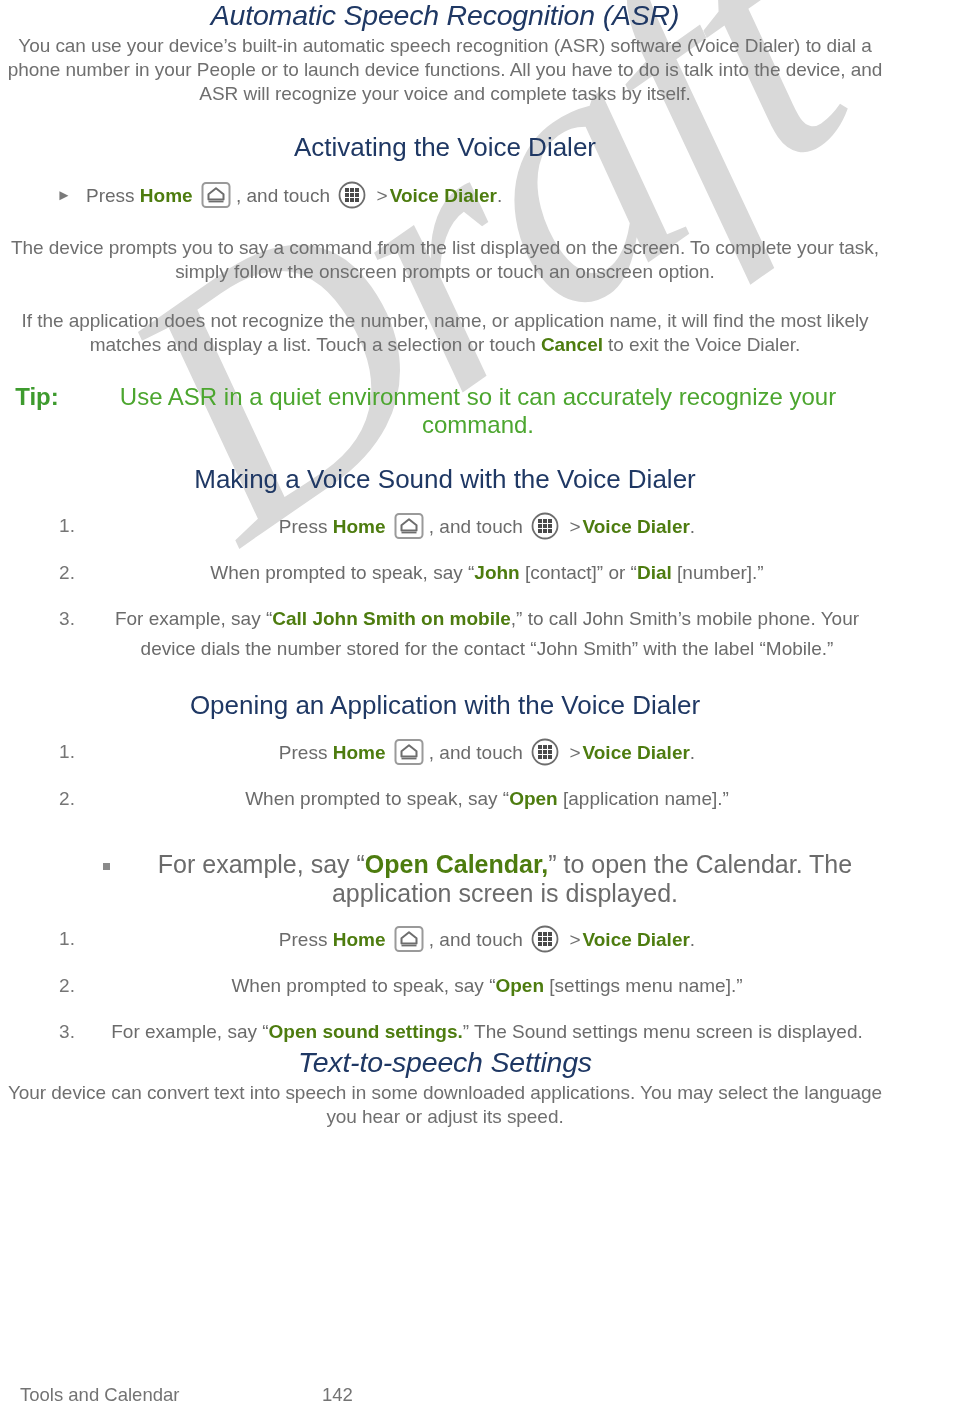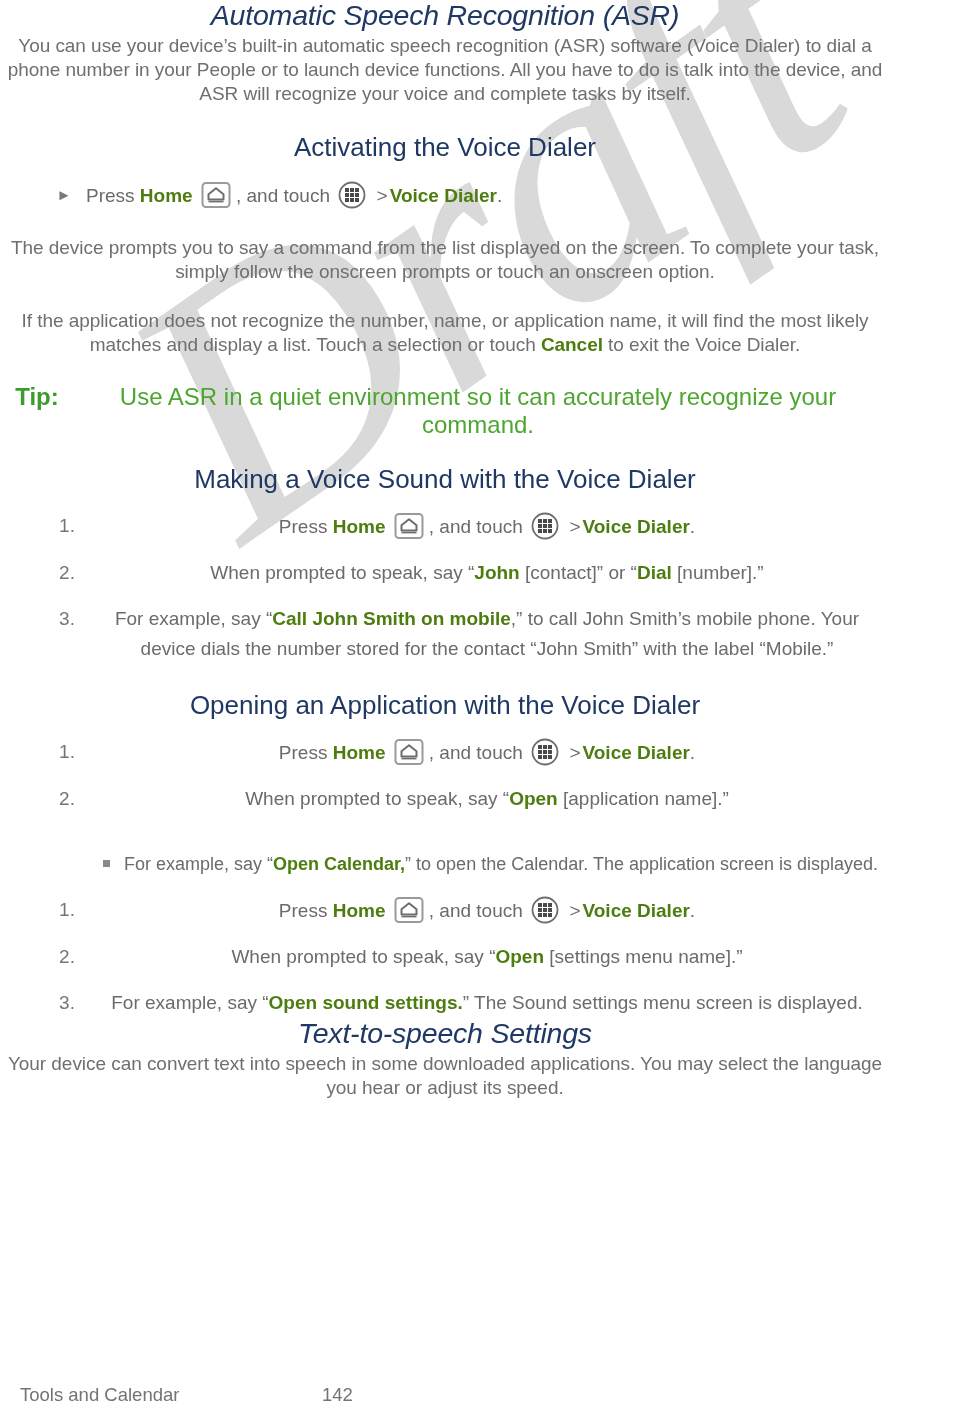--- a/index.html
+++ b/index.html
@@ -142,21 +142,21 @@
   ol.num-list > li .li-body { flex: 1 1 auto; }
 
   
   ul.sq-list {
     list-style: none;
     margin: 16px 0 0 0;
     padding: 0;
   }
   ul.sq-list > li {
     display: flex;
-    font-size: 18px;
+    font-size: 25px;
     line-height: 29px;
     padding-left: 84px;
     margin-top: 36px;
   }
   .sq-marker {
     flex: 0 0 36px;
     position: relative;
   }
   .sq-marker .sq {
     display: inline-block;

